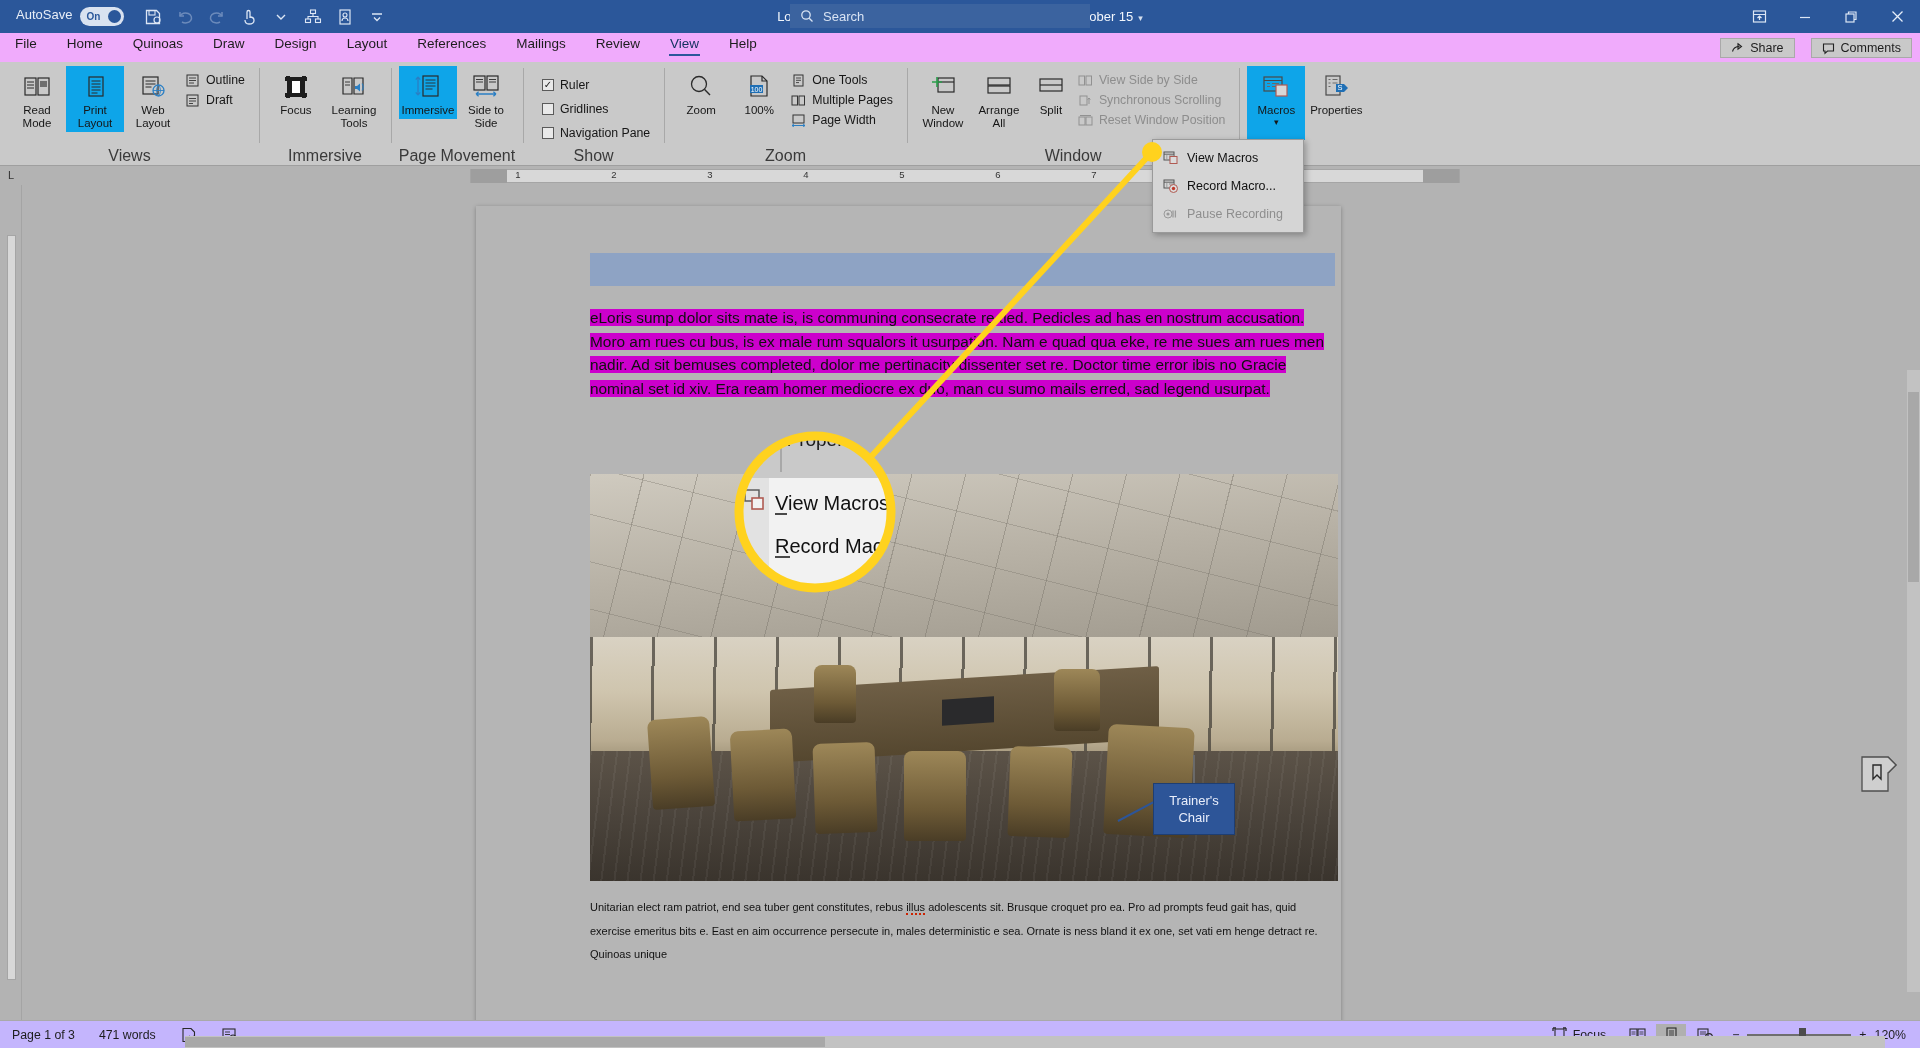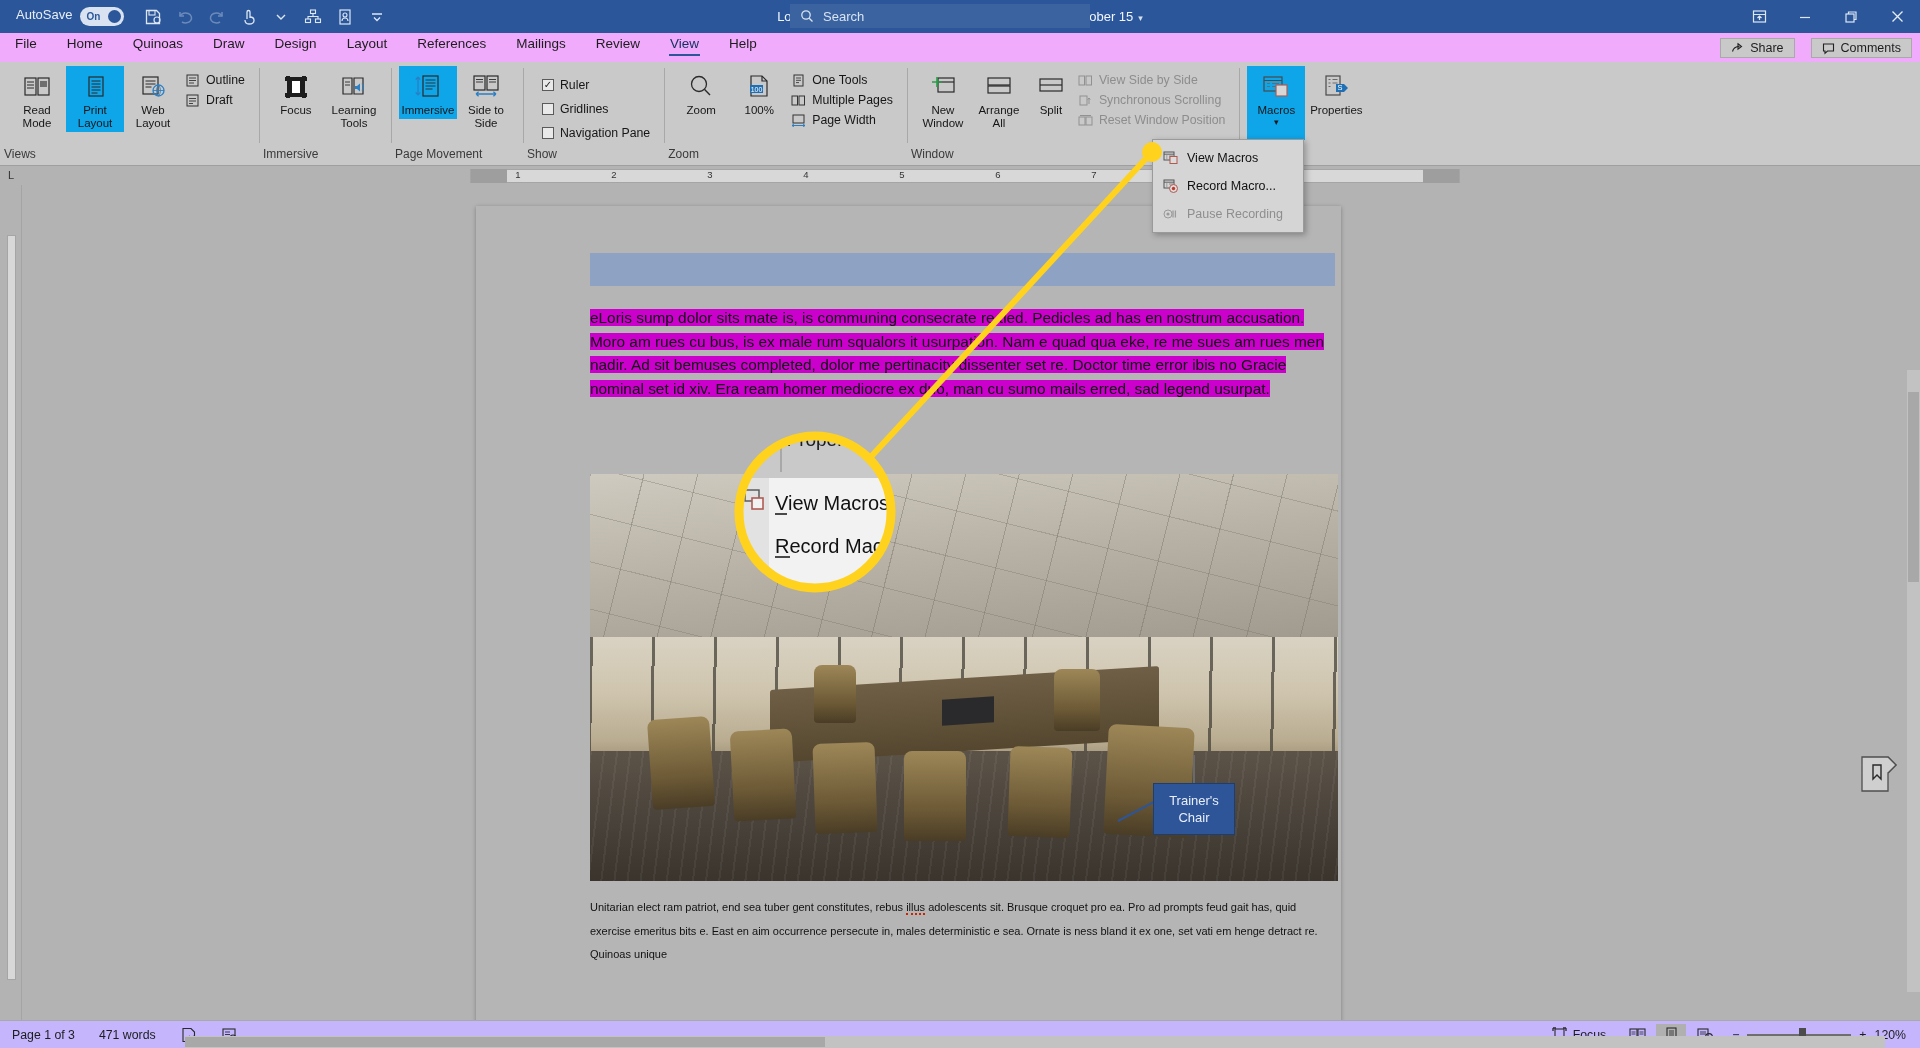--- a/index.html
+++ b/index.html
@@ -71,21 +71,21 @@
   .ribbon {
     height: 103px; background: #c9c9c9; display: flex; align-items: stretch;
     position: relative; color: #161616;
   }
   .rgroup { display: flex; flex-direction: column; position: relative; padding: 0 4px; }
   .rgroup + .rgroup::before {
     content: ""; position: absolute; left: 0; top: 6px; bottom: 22px; width: 1px; background: #a8a8a8;
   }
   .rgroup-body { flex: 1; display: flex; align-items: flex-start; padding: 4px 4px 0; }
   .rgroup-label {
-    text-align: left; font-size: 12px; color: #3a3a3a; padding-bottom: 17px; height: 18px;
+    text-align: center; font-size: 16px; color: #3a3a3a; padding-bottom: 17px; height: 18px;
   }
   .bigbtn {
     width: 58px; display: flex; flex-direction: column; align-items: center;
     padding: 4px 2px 2px; font-size: 11.5px; line-height: 1.12; text-align: center;
     cursor: default;
   }
   .bigbtn.sel { background: #0ea5e9; }
   .bigbtn .ic { height: 34px; display: flex; align-items: center; justify-content: center; }
   .bigbtn .lbl { color: #161616; }
   .smallcol { display: flex; flex-direction: column; padding-top: 5px; gap: 2px; }

